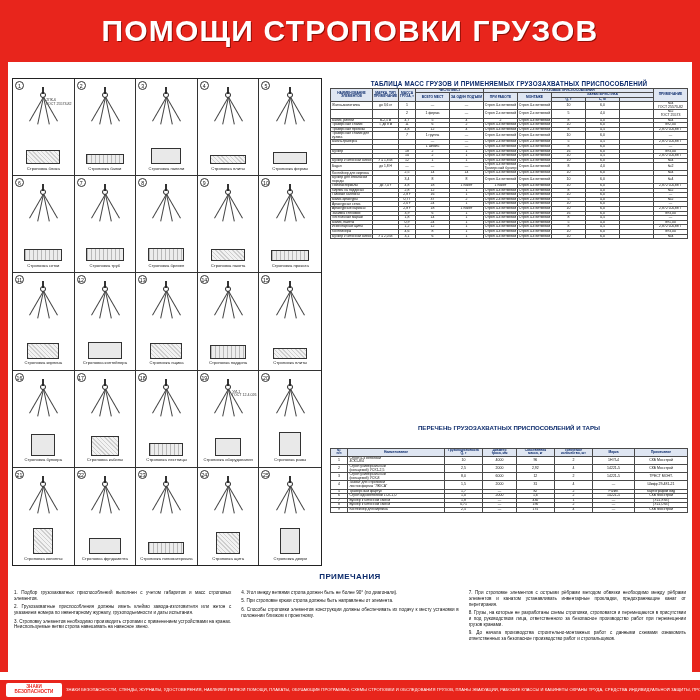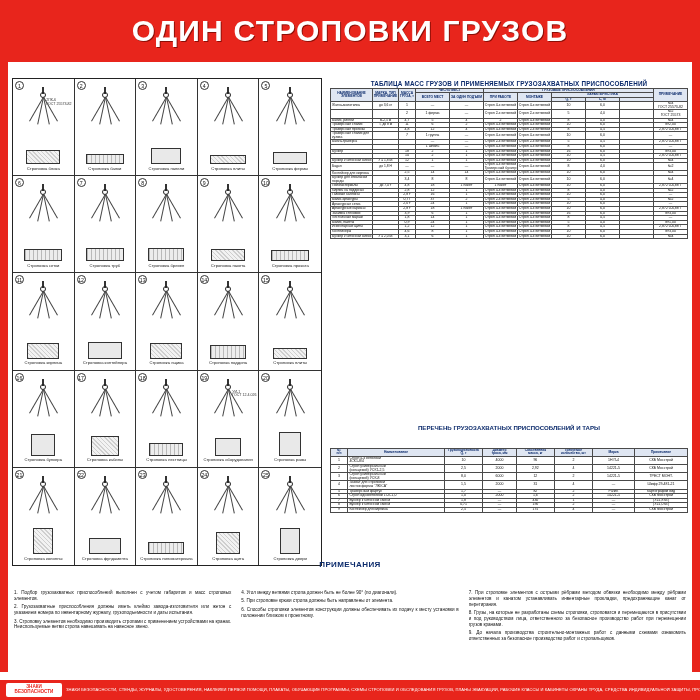--- a/index.html
+++ b/index.html
@@ -141,38 +141,38 @@
     position:absolute; left:330px; top:424px; width:358px;
     text-align:center; font-size:6.1px; font-weight:bold; color:#0b2a6b;
     line-height:1.25;
   }
   #devices-table {
     position:absolute; left:330px; top:448px; width:358px;
   }
   #devices-table td.nm { text-align:left; padding-left:1.5px; }
   
   .notes-title {
-    position:absolute; left:240px; top:560px; width:220px;
+    position:absolute; left:240px; top:572px; width:220px;
     text-align:center; font-weight:bold; font-size:8px; color:#0b2a6b;
     letter-spacing:.4px;
   }
   .notes {
     position:absolute; left:14px; top:590px; width:672px; height:82px;
     display:grid; grid-template-columns:1fr 1fr 1fr; column-gap:10px;
   }
   .notes p {
     margin:0 0 2.5px 0;
     font-size:4.6px; line-height:1.28; color:#111; text-align:justify;
   }
 </style>
 </head>
 <body>
 
 <div class="banner">
-  <div class="banner-title">ОДИН СТРОПОВКИ ГРУЗОВ</div>
+  <div class="banner-title">ПОМОЩИ СТРОПОВКИ ГРУЗОВ</div>
 </div>
 <div class="rail-left"></div>
 <div class="rail-right"></div>
 
 <div class="schemes" id="schemes-grid">
     <div class="cell">
       <div class="num">1</div>
       <div class="hook"></div>
       <div class="ring"></div>
       <div class="rope" style="transform: rotate(-30deg);"></div>

